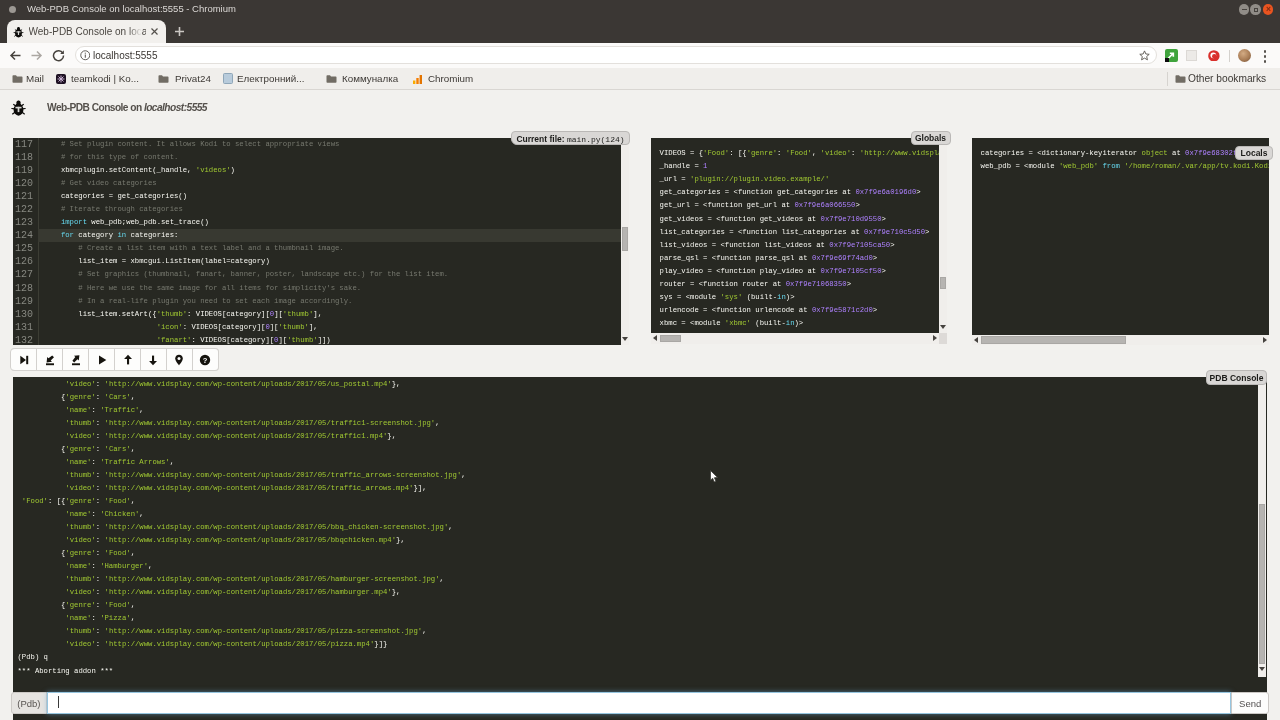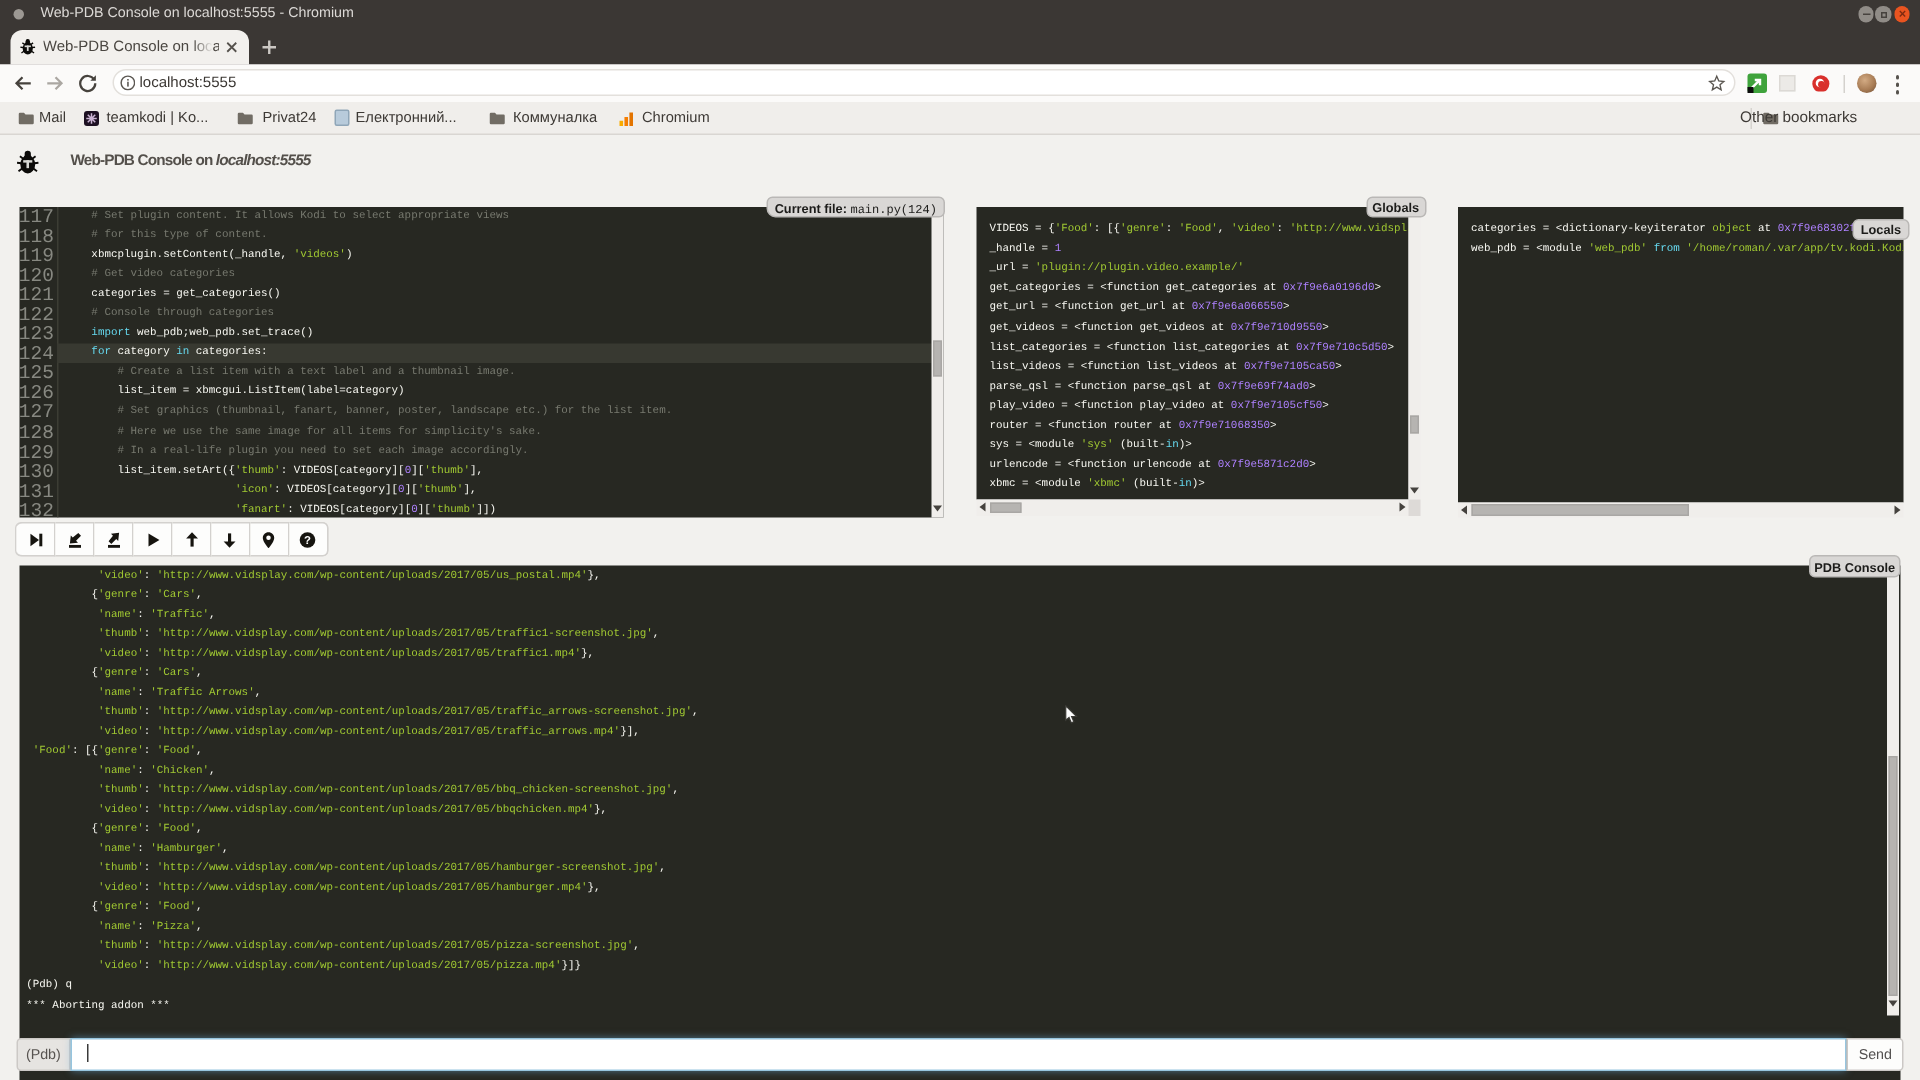--- a/index.html
+++ b/index.html
@@ -109,62 +109,62 @@
 <svg class="abs" style="left:411.5px;top:73.5px" width="11" height="11" viewBox="0 0 11 11">
     <rect x="1" y="6.5" width="2.4" height="3.5" fill="#f9ab00"></rect>
     <rect x="4.3" y="4" width="2.4" height="6" fill="#f57e02"></rect>
     <rect x="7.6" y="1" width="2.4" height="9" fill="#e37400"></rect>
   </svg>
 <div class="bmtext" style="left:428px">Chromium</div>
 <div class="abs" style="left:1166.8px;top:72px;width:1px;height:14px;background:#d6d3cf"></div>
 <svg class="abs" style="left:1174.5px;top:73.5px" width="11" height="10" viewBox="0 0 11 10">
     <path d="M0.5 2 Q0.5 1.2 1.3 1.2 L4 1.2 L5 2.4 L9.7 2.4 Q10.5 2.4 10.5 3.2 L10.5 8 Q10.5 8.8 9.7 8.8 L1.3 8.8 Q0.5 8.8 0.5 8 Z" fill="#716c64"></path>
   </svg>
-<div class="bmtext" style="left:1160px;font-size:10.2px">Other bookmarks</div>
+<div class="bmtext" style="left:1188px;font-size:10.2px">Other bookmarks</div>
 <div class="abs" style="left:9px;top:98.5px"><svg style="width:19px;height:19px" width="20" height="20" viewBox="0 0 20 20">
       <g stroke="#0c0b09" stroke-width="1.3" fill="none">
         <path d="M4.5 5.5 L8 8"></path>
         <path d="M15.5 5.5 L12 8"></path>
         <path d="M2.5 10 L7 10.5"></path>
         <path d="M17.5 10 L13 10.5"></path>
         <path d="M3.5 16 L7.5 13"></path>
         <path d="M16.5 16 L12.5 13"></path>
       </g>
       <ellipse cx="10" cy="11.2" rx="5.2" ry="6.3" fill="#0c0b09"></ellipse>
       <path d="M10 1.5 L13.2 6.5 L6.8 6.5 Z" fill="#0c0b09"></path>
       <circle cx="10" cy="3.8" r="2.2" fill="#0c0b09"></circle>
       <rect x="6.8" y="8.2" width="6.4" height="1.7" fill="#d8d8d4"></rect>
       <rect x="9.1" y="8.2" width="1.8" height="5.6" fill="#d8d8d4"></rect>
     </svg></div>
 <div class="abs" style="left:47px;top:102px;font-size:10.2px;letter-spacing:-0.55px;font-weight:bold;color:#54504b">Web-PDB Console on <span style="font-style:italic">localhost:5555</span></div>
 <div class="abs dark" style="left:12.5px;top:137.5px;width:616.5px;height:207.5px;overflow:hidden">
     <div class="abs" style="left:25px;top:0;width:1px;height:207.5px;background:#3c3d34"></div>
     <div class="abs" style="left:25px;top:91.85px;width:583.3px;height:13.05px;background:#383931"></div>
-    <pre class="abs" style="left:0;top:0.5px;width:20.5px;color:#878881;font-size:13px">117
+    <pre class="abs" style="left:0;top:0.5px;width:20.5px;text-align:right;color:#878881;font-size:10px">117
 118
 119
 120
 121
 122
 123
 124
 125
 126
 127
 128
 129
 130
 131
 132</pre>
     <pre class="abs" style="left:31px;top:0.5px">    <i class="c"># Set plugin content. It allows Kodi to select appropriate views</i>
     <i class="c"># for this type of content.</i>
     xbmcplugin.setContent(_handle, <i class="s">'videos'</i>)
     <i class="c"># Get video categories</i>
     categories = get_categories()
-    <i class="c"># Console through categories</i>
+    <i class="c"># Iterate through categories</i>
     <i class="k">import</i> web_pdb;web_pdb.set_trace()
     <i class="k">for</i> category <i class="k">in</i> categories:
         <i class="c"># Create a list item with a text label and a thumbnail image.</i>
         list_item = xbmcgui.ListItem(label=category)
         <i class="c"># Set graphics (thumbnail, fanart, banner, poster, landscape etc.) for the list item.</i>
         <i class="c"># Here we use the same image for all items for simplicity's sake.</i>
         <i class="c"># In a real-life plugin you need to set each image accordingly.</i>
         list_item.setArt({<i class="s">'thumb'</i>: VIDEOS[category][<i class="n">0</i>][<i class="s">'thumb'</i>],
                           <i class="s">'icon'</i>: VIDEOS[category][<i class="n">0</i>][<i class="s">'thumb'</i>],
                           <i class="s">'fanart'</i>: VIDEOS[category][<i class="n">0</i>][<i class="s">'thumb'</i>]])</pre>

